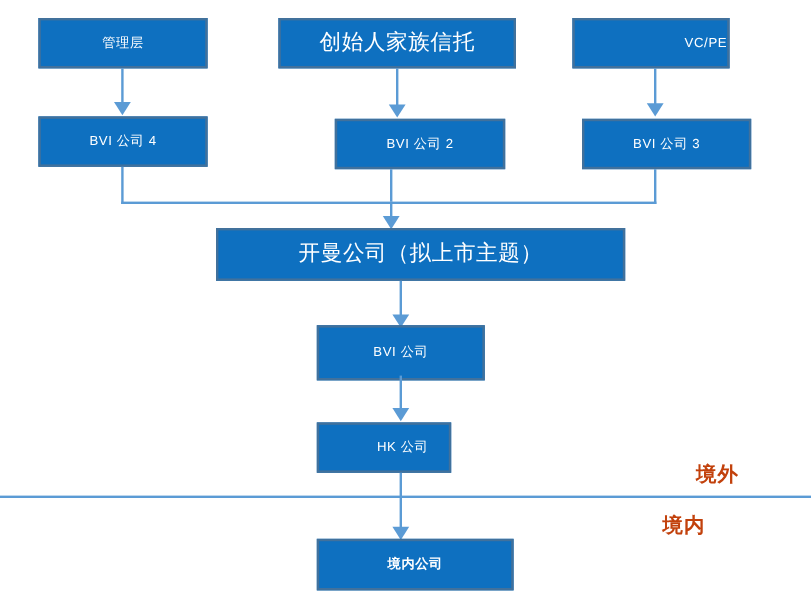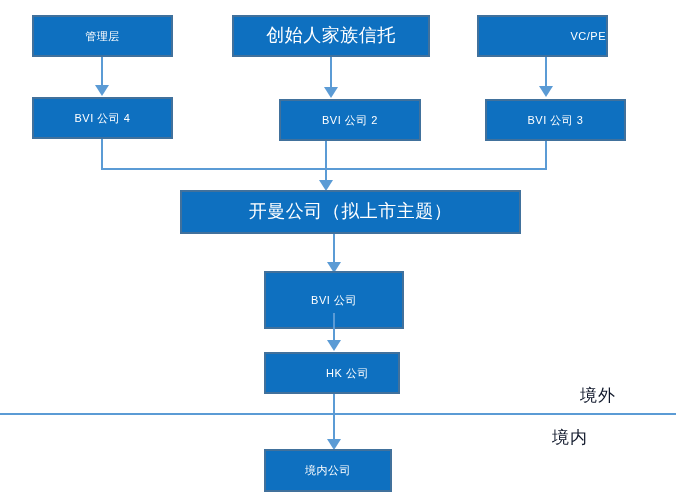--- a/index.html
+++ b/index.html
@@ -48,24 +48,25 @@
     border-right: 7px solid transparent;
     border-top: 11px solid #5B9BD5;
   }
   .divider {
     position: absolute;
     height: 2px;
     background: #5B9BD5;
   }
   .region-label {
     position: absolute;
-    color: #0f172a;
+    color: #c2410c;
     font-size: 17px;
     white-space: nowrap;
     letter-spacing: 1px;
+    font-weight: bold;
   }
 </style>
 </head>
 <body>
 
 <div id="canvas">
 
   <div class="node" style="left:32px; top:15px; width:141px; height:42px;">
     <span>管理层</span>
   </div>
@@ -106,37 +107,37 @@
   <div class="conn conn-v" style="left:325px; top:168px; height:20px;"></div>
   <div class="arrow" style="left:319px; top:180px;"></div>
 
   <div class="node wide-text" style="left:180px; top:190px; width:341px; height:44px;">
     <span>开曼公司（拟上市主题）</span>
   </div>
 
   <div class="conn conn-v" style="left:333px; top:234px; height:31px;"></div>
   <div class="arrow" style="left:327px; top:262px;"></div>
 
-  <div class="node" style="left:264px; top:271px; width:140px; height:58px;">
+  <div class="node" style="left:264px; top:271px; width:140px; height:46px;">
     <span>BVI 公司</span>
   </div>
 
   <div class="conn conn-v" style="left:333px; top:313px; height:29px;"></div>
   <div class="arrow" style="left:327px; top:340px;"></div>
 
-  <div class="node" style="left:264px; top:352px; width:136px; height:42px;padding-left:31px;">
+  <div class="node" style="left:264px; top:352px; width:112px; height:42px;padding-left:31px;">
     <span>HK 公司</span>
   </div>
 
   <div class="conn conn-v" style="left:333px; top:394px; height:50px;"></div>
   <div class="arrow" style="left:327px; top:439px;"></div>
 
   <div class="divider" style="left:0px; top:413px; width:676px;"></div>
 
   <span class="region-label" style="left:580px; top:384px;">境外</span>
 
   <span class="region-label" style="left:552px; top:426px;">境内</span>
 
-  <div class="node" style="left:264px; top:449px; width:128px; height:43px;">
+  <div class="node" style="left:264px; top:449px; width:164px; height:43px;font-weight:bold;">
     <span>境内公司</span>
   </div>
 
 </div>
 
 </body></html>

